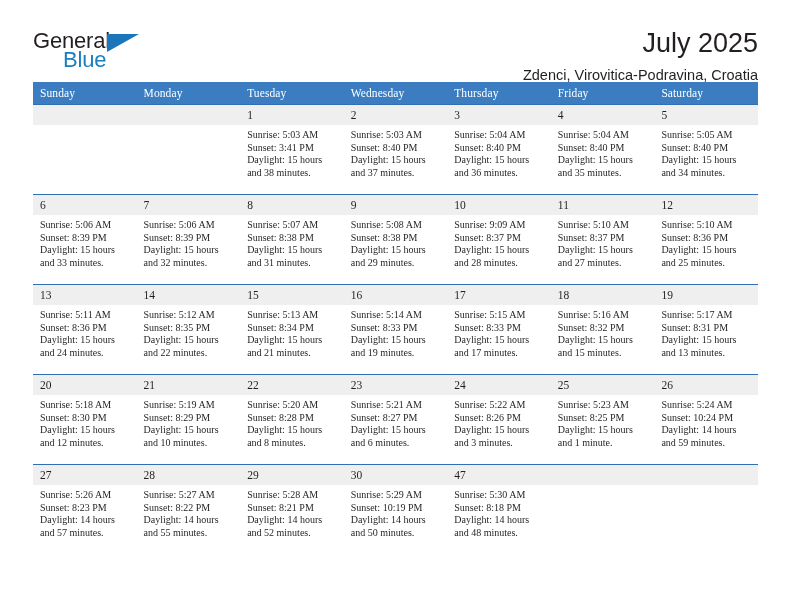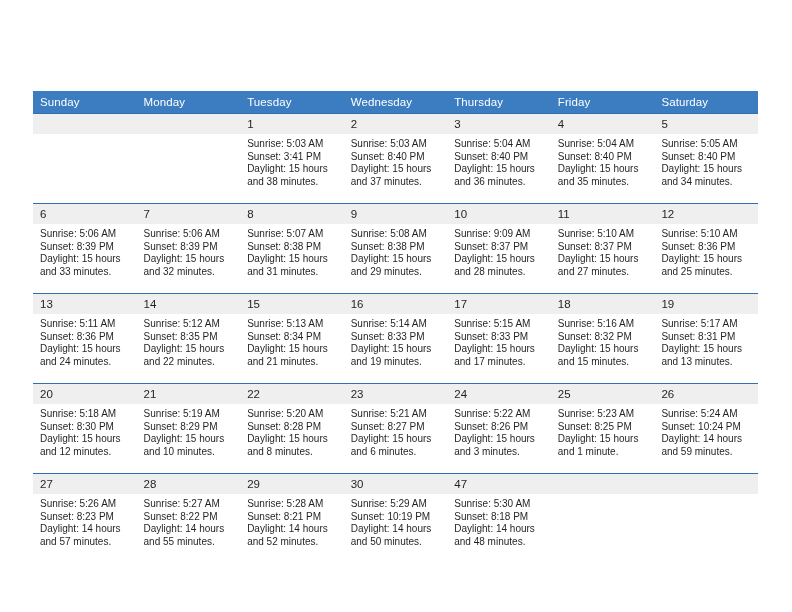--- a/index.html
+++ b/index.html
@@ -84,21 +84,22 @@
     line-height: 20px;
     margin-top: 7px;
     white-space: nowrap;
   }
 
   
   .cal {
     width: 725px;
     border-collapse: collapse;
     table-layout: fixed;
-    margin-top: 21px;
+    margin-top: 12px;
+    font-family: Liberation Serif, serif;
   }
   .cal col { width: 103.57px; }
 
   .cal thead th {
     background: #3b7dc0;
     color: #ffffff;
     font-size: 11.5px;
     font-weight: normal;
     text-align: left;
     padding: 5px 0 5px 7px;
@@ -133,21 +134,30 @@
   }
   .info div { white-space: normal; }
 </style>
 </head>
 <body>
 
 <div class="page">
 
   <div class="topbar">
 
-
+    <div class="logo">
+      <span class="logo-general">General</span>
+      <span class="logo-tri"></span>
+      <span class="logo-blue">Blue</span>
+    </div>
+
+    <div class="titles">
+      <div class="cal-title">July 2025</div>
+      <div class="cal-subtitle">Zdenci, Virovitica-Podravina, Croatia</div>
+    </div>
 
   </div>
 
   <table class="cal">
     <colgroup>
       <col>
         <col>
         <col>
         <col>
         <col>

